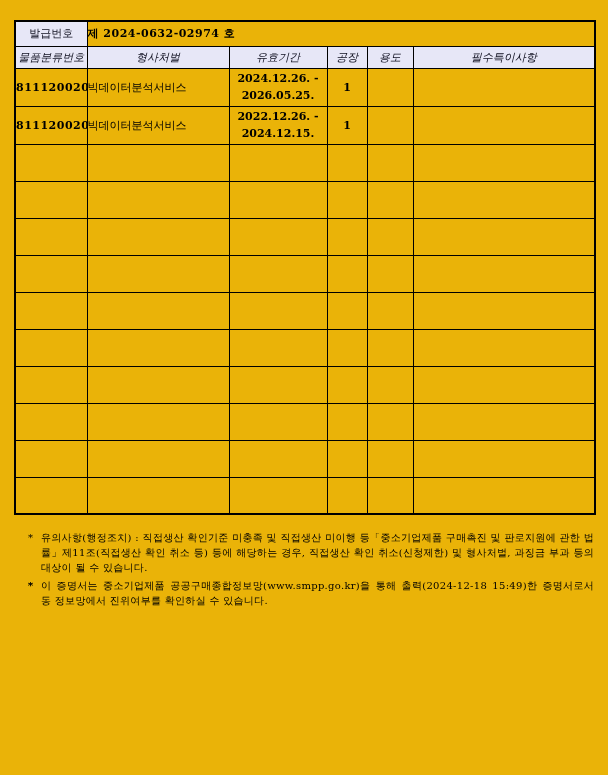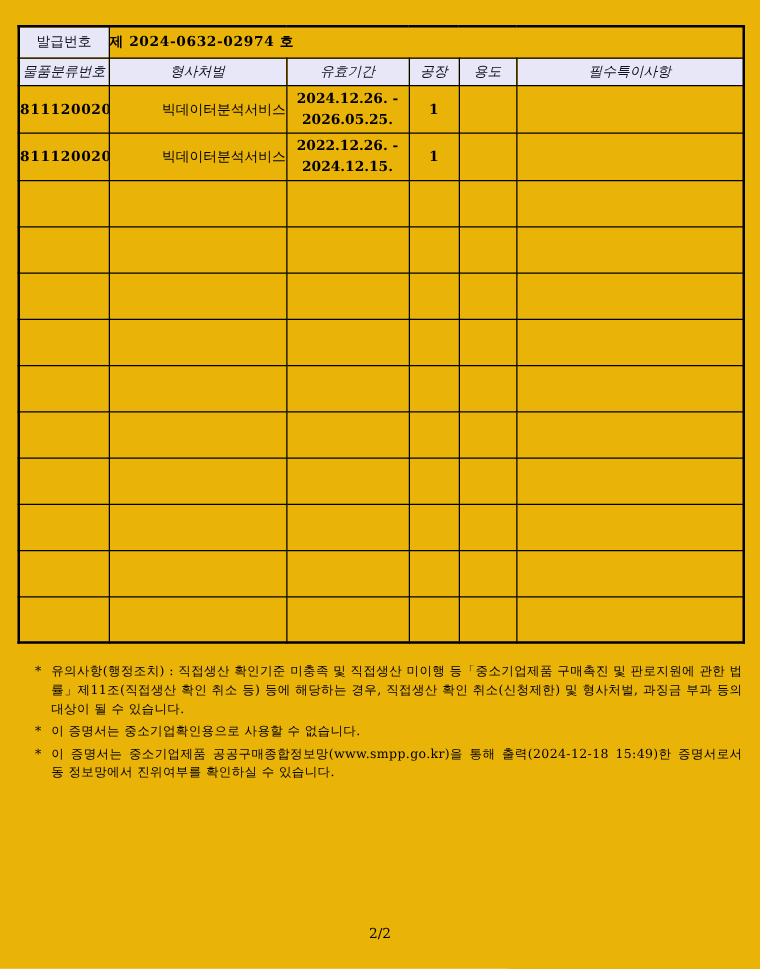--- a/index.html
+++ b/index.html
@@ -46,21 +46,21 @@
     padding-left: 12px;
     font-weight: bold;
     letter-spacing: 0.5px;
     margin-left: 40px;
   }
   .competing-value {
     padding-left: 8px;
     font-family: "DejaVu Sans", "Liberation Sans", sans-serif;
     line-height: 1.6;
   }
-  .cell-center { text-align: right; }
+  .cell-center { text-align: left; }
   .cell-num    { text-align: center; font-weight: bold; letter-spacing: 0.5px; }
   .cell-period { text-align: center; font-weight: bold; font-size: 10.5px; line-height: 1.55; margin-left: 12px; }
   .cell-factory{ text-align: center; font-weight: bold; }
   .notes {
     margin: 15px 14px 0 28px;
     font-size: 10px;
     line-height: 15px;
     letter-spacing: 0.3px;
   }
   .note {
@@ -216,23 +216,21 @@
     </tbody>
   </table>
 
   <div class="notes">
     <div class="note">
       <span class="note-marker">*</span>
       <span>유의사항(행정조치) : 직접생산 확인기준 미충족 및 직접생산 미이행 등「중소기업제품 구매촉진 및 판로지원에 관한 법률」제11조(직접생산 확인 취소 등) 등에 해당하는 경우, 직접생산 확인 취소(신청제한) 및 형사처벌, 과징금 부과 등의 대상이 될 수 있습니다.</span>
     </div>
     <div class="note">
       <span class="note-marker">*</span>
-      <span>이 증명서는 중소기업확인용으로 사용할 수 없습니다.</span>
     </div>
     <div class="note">
       <span class="note-marker">*</span>
       <span>이 증명서는 중소기업제품 공공구매종합정보망(www.smpp.go.kr)을 통해 출력(2024-12-18 15:49)한 증명서로서 동 정보망에서 진위여부를 확인하실 수 있습니다.</span>
     </div>
   </div>
 
-  <div class="page-num">2/2</div>
 
 </div>
 
 </body></html>

